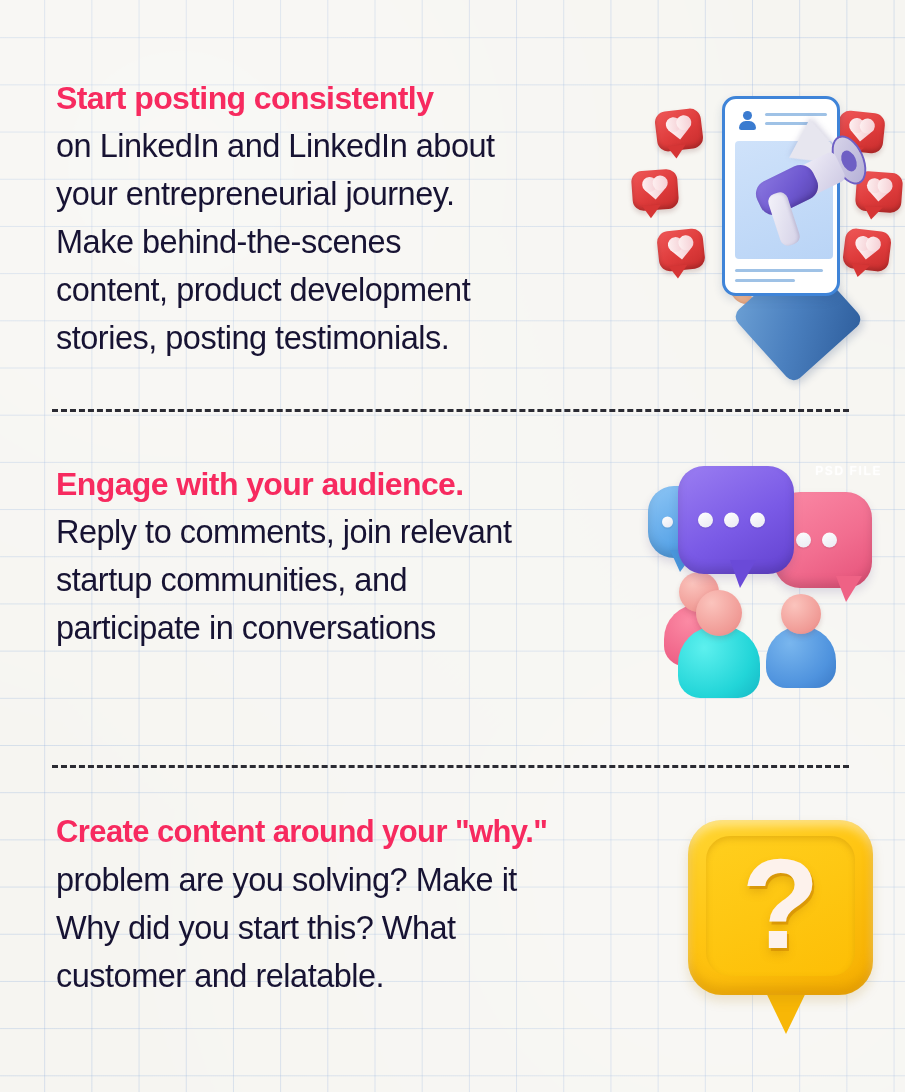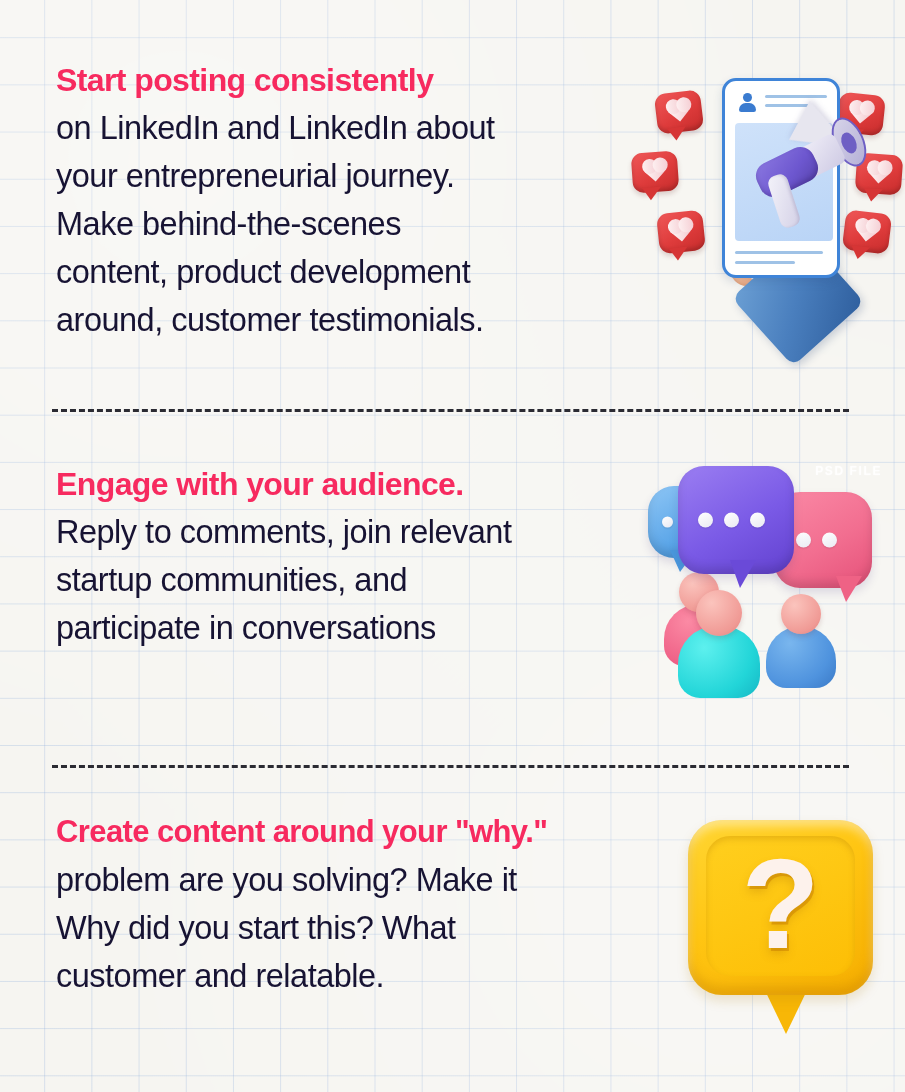--- a/index.html
+++ b/index.html
@@ -43,21 +43,21 @@
 
   
   .page { position:absolute; inset:0; z-index:5; }
 
   .section {
     position: absolute;
     left: 0; right: 0;
     display: flex;
     align-items: flex-start;
   }
-  #section-0 { top: 56px;  height: 330px; }
+  #section-0 { top: 74px;  height: 330px; }
   #section-1 { top: 460px; height: 290px; }
   #section-2 { top: 808px; height: 280px; }
 
   .text-col {
     padding-left: 56px;
     flex: 0 0 auto;
   }
   #section-0 .text-col { width: 600px; }
   #section-1 .text-col { width: 600px; }
   #section-2 .text-col { width: 640px; }
@@ -385,21 +385,21 @@
 <div class="page">
 
   <div class="section" id="section-0">
     <div class="text-col">
       <div class="heading">Start posting consistently</div>
       <div class="body-text">
         <span class="ln">on LinkedIn and LinkedIn about</span>
         <span class="ln">your entrepreneurial journey.</span>
         <span class="ln">Make behind-the-scenes</span>
         <span class="ln">content, product development</span>
-        <span class="ln">around, customer testimonials.</span>
+        <span class="ln">stories, posting testimonials.</span>
       </div>
     </div>
 
     <div class="art-col">
       <div id="art-phone">
 
         <div class="heart-badge" id="heart-0">
             <span class="hrt"></span>
           </div>
         <div class="heart-badge" id="heart-1">

